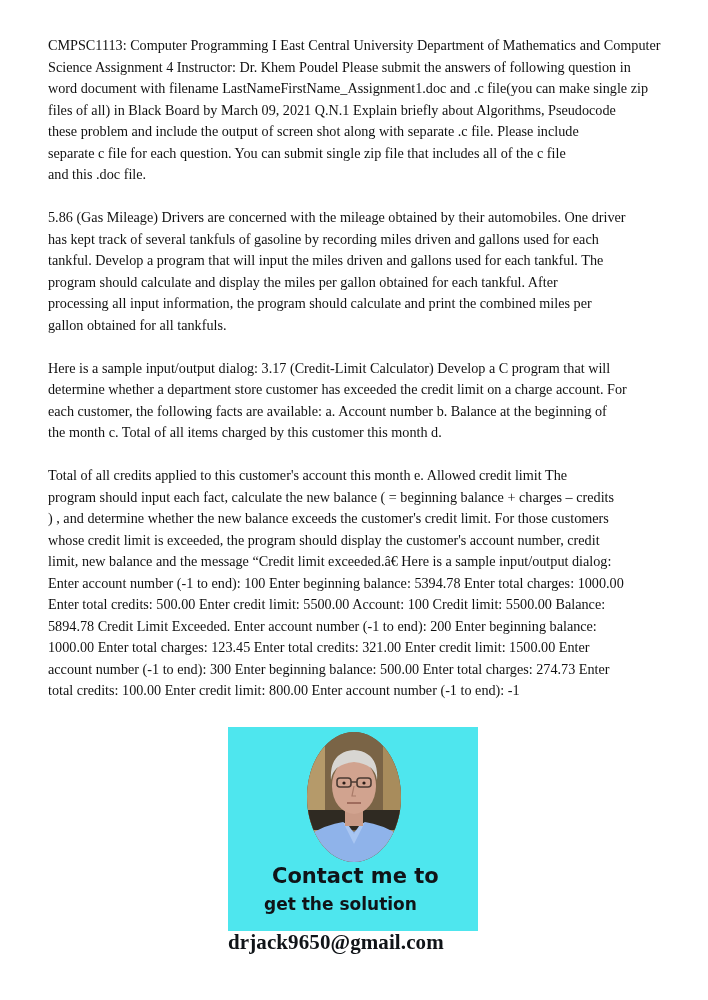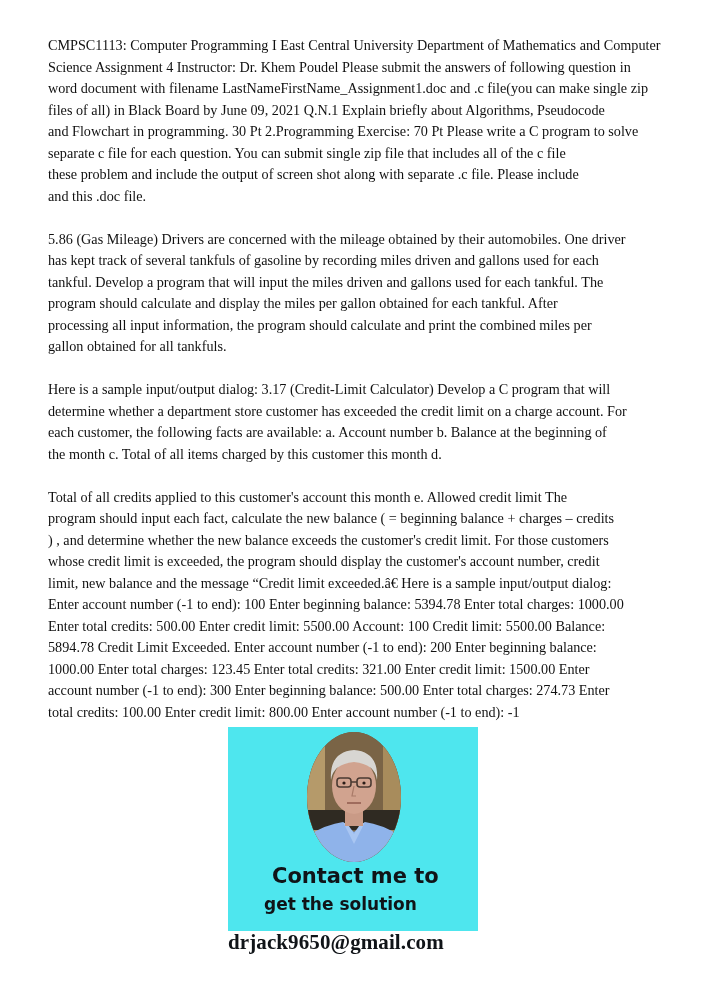--- a/index.html
+++ b/index.html
@@ -90,24 +90,23 @@
   </style>
 </head>
 <body>
 
 <div class="doc">
 
   <div class="para">
     <span class="line">CMPSC1113: Computer Programming I East Central University Department of Mathematics and Computer</span>
     <span class="line">Science Assignment 4 Instructor: Dr. Khem Poudel Please submit the answers of following question in</span>
     <span class="line">word document with filename LastNameFirstName_Assignment1.doc and .c file(you can make single zip</span>
-    <span class="line">files of all) in Black Board by June 09, 2021 Q.N.1 Explain briefly about Algorithms, Pseudocode</span>
-    <span class="line">and Flowchart in programming. 30 Pt 2.Programming Exercise: 70 Pt Please write a C program to solve</span>
+    <span class="line">files of all) in Black Board by March 09, 2021 Q.N.1 Explain briefly about Algorithms, Pseudocode</span>
+    <span class="line">these problem and include the output of screen shot along with separate .c file. Please include</span>
     <span class="line">separate c file for each question. You can submit single zip file that includes all of the c file</span>
-    <span class="line">these problem and include the output of screen shot along with separate .c file. Please include</span>
     <span class="line">and this .doc file.</span>
   </div>
 
   <div class="para">
     <span class="line">5.86 (Gas Mileage) Drivers are concerned with the mileage obtained by their automobiles. One driver</span>
     <span class="line">has kept track of several tankfuls of gasoline by recording miles driven and gallons used for each</span>
     <span class="line">tankful. Develop a program that will input the miles driven and gallons used for each tankful. The</span>
     <span class="line">program should calculate and display the miles per gallon obtained for each tankful. After</span>
     <span class="line">processing all input information, the program should calculate and print the combined miles per</span>
     <span class="line">gallon obtained for all tankfuls.</span>

